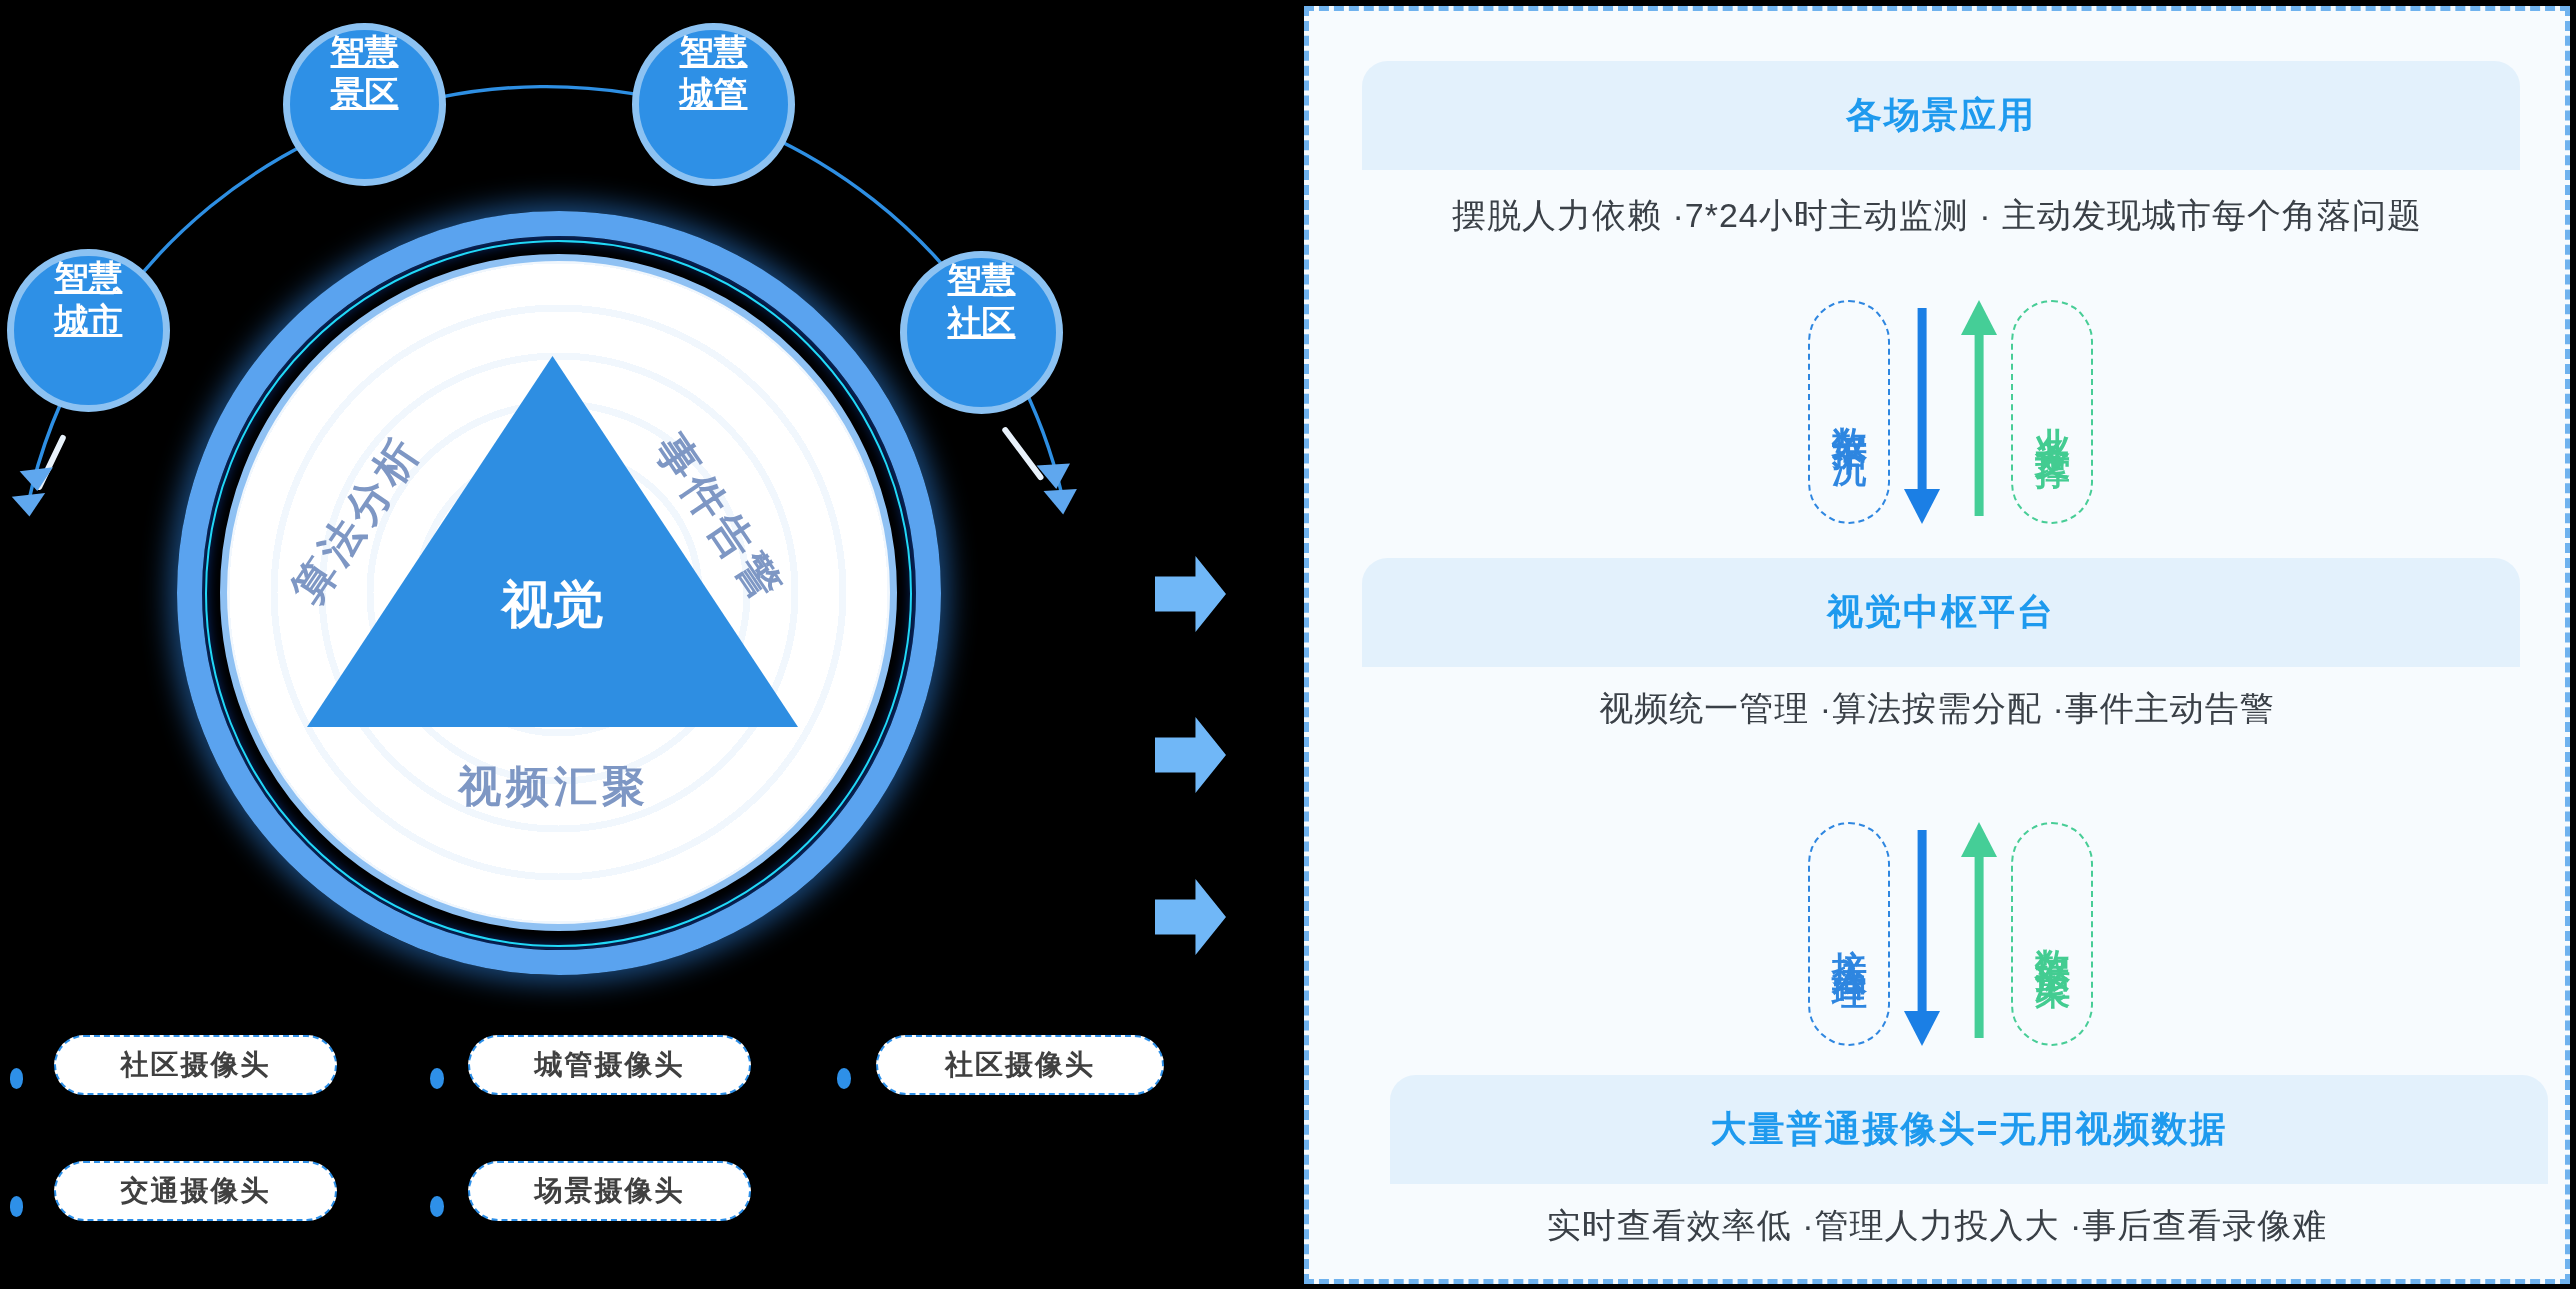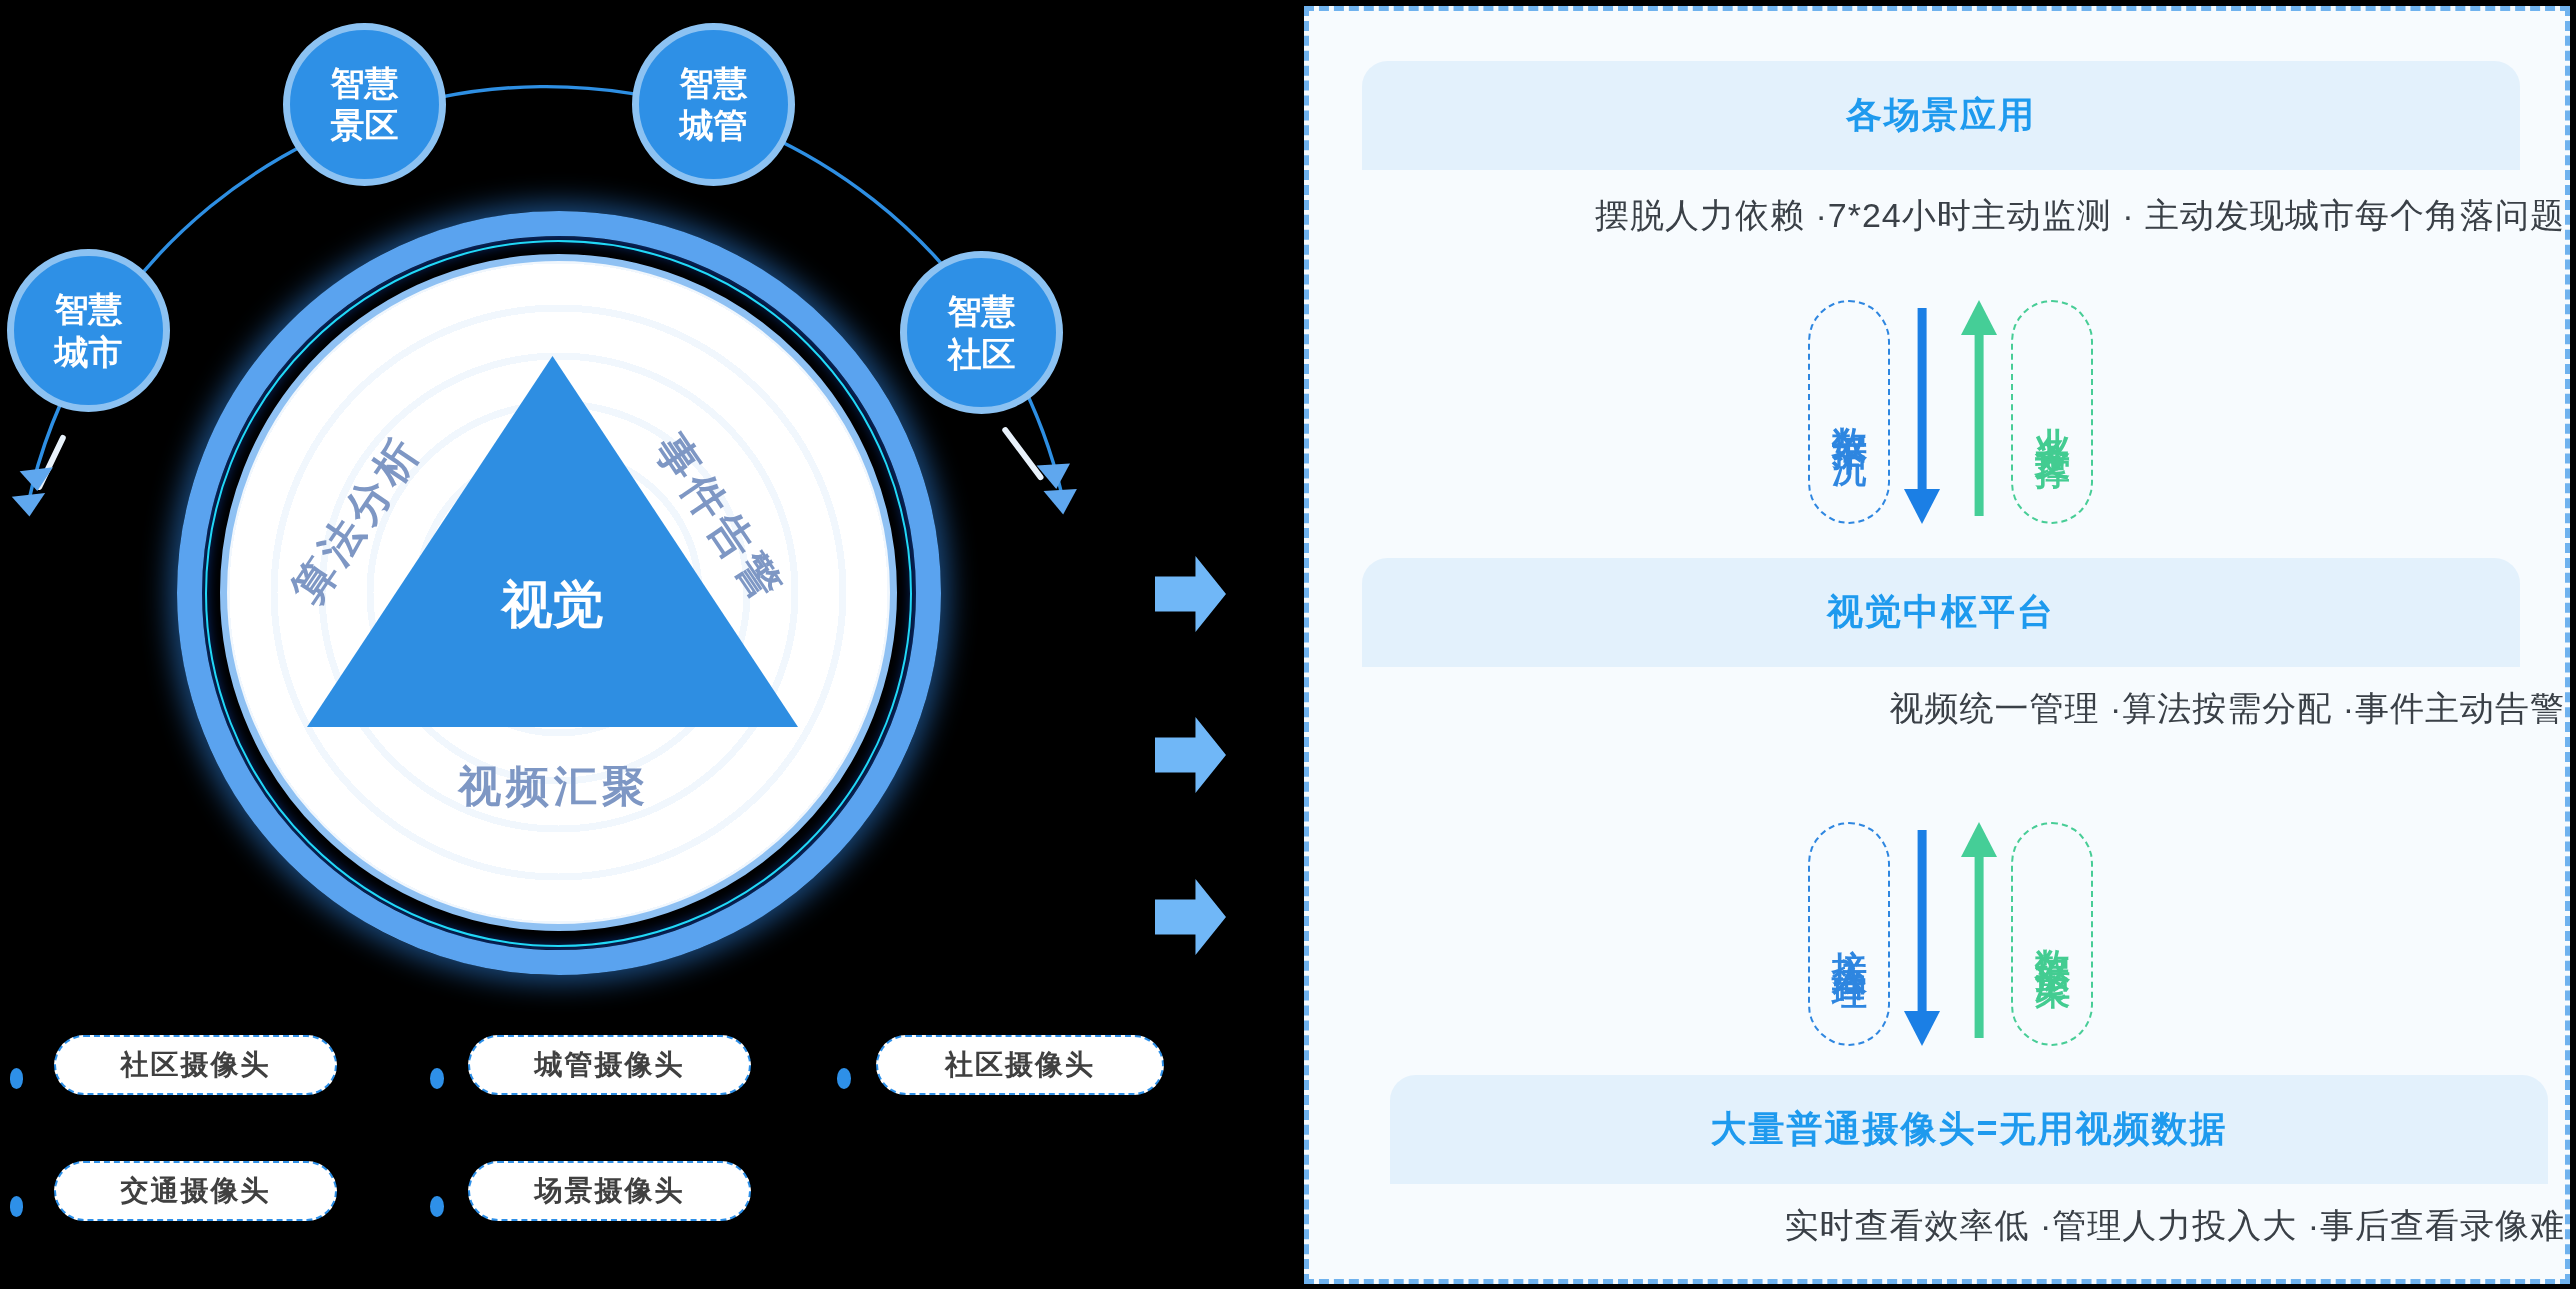--- a/index.html
+++ b/index.html
@@ -8,23 +8,24 @@
     position:relative; width:2576px; height:1290px; background:#000;
     font-family:"Liberation Sans", sans-serif; overflow:hidden;
   }
 
   
   .arc-svg { position:absolute; left:0; top:0; pointer-events:none; }
 
   .sat {
     position:absolute; width:163px; height:163px; border-radius:50%;
     background:#2E90E6; border:7.9px solid #8CC2F2;
-    display:flex; flex-direction:column; align-items:center; justify-content:center;
+    display:flex; flex-direction:column; align-items:center; justify-content:flex-start;
     color:#fff; font-size:34px; font-weight:700; line-height:1.25; text-align:center;
     z-index:4;
+    text-decoration:underline;
   }
   .sat-0 { left:6.9px;   top:249px; }
   .sat-1 { left:283px; top:22.6px;  }
   .sat-2 { left:632px; top:22.6px;  }
   .sat-3 { left:900px; top:251px; }
 
   .ring-outer {
     position:absolute; left:177px; top:211px; width:764px; height:764px;
     border-radius:50%; border:25.5px solid #5AA3EF;
     box-shadow:0 0 27.5px 7.9px rgba(47,134,230,.55), inset 0 0 13.7px 3.9px #0a2f7a;
@@ -82,21 +83,21 @@
   .bar {
     position:absolute; left:53px; width:1158px; height:109px;
     background:#E3F1FC; border-radius:25.5px 25.5px 0 0;
     display:flex; align-items:center; justify-content:center;
     color:#1E9AEE; font-size:36px; font-weight:700; letter-spacing:2px;
   }
   .bar-0 { top:50px; }
   .bar-1 { top:547px; }
   .bar-2 { top:1064px;margin-left:28px; }
   .subtitle {
-    position:absolute; left:0; width:100%; text-align:right;
+    position:absolute; left:0; width:100%; text-align:center;
     color:#3A4047; font-size:34px; font-weight:500; letter-spacing:1px;
   }
   .subtitle-0 { top:182px; }
   .subtitle-1 { top:675px; }
   .subtitle-2 { top:1192px; }
 
   .flow { position:absolute; left:499px; height:224px; display:flex; align-items:stretch; }
   .flow-0 { top:289px; }
   .flow-1 { top:811px; }
   .stadium {

